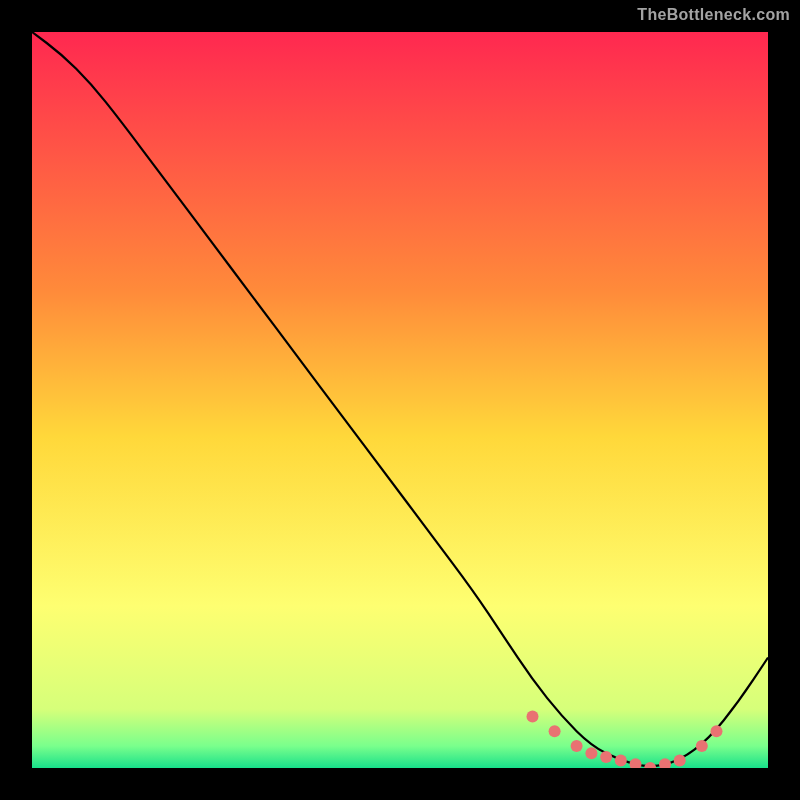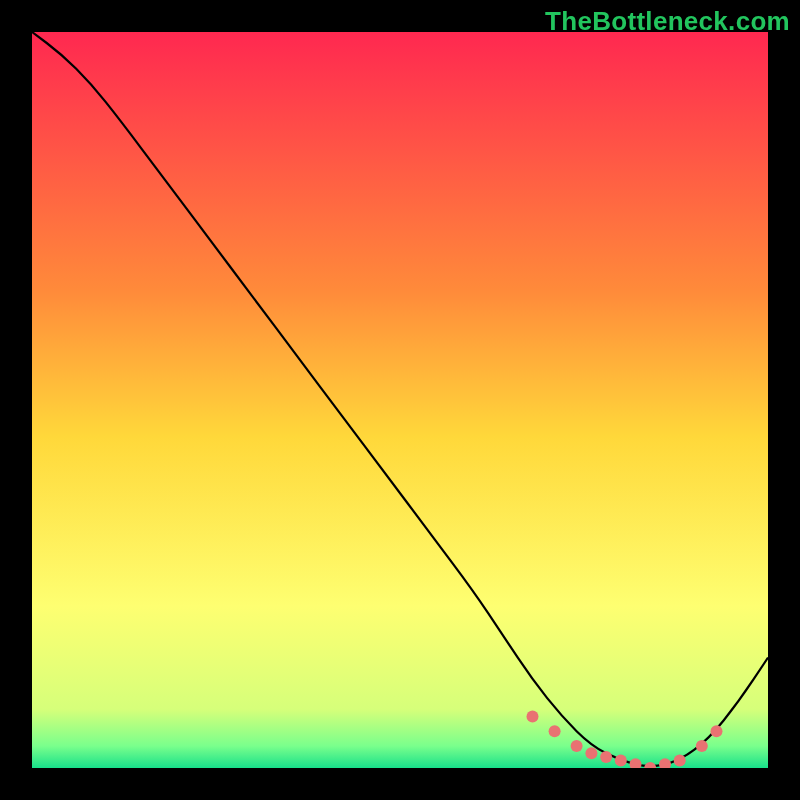--- a/index.html
+++ b/index.html
@@ -22,23 +22,23 @@
     top: 32px;
     width: 736px;
     height: 736px;
     overflow: hidden;
   }
   .watermark {
     position: absolute;
     top: 6px;
     right: 10px;
     font-family: Arial, Helvetica, sans-serif;
-    font-size: 26px;
+    font-size: 16px;
     font-weight: 600;
-    color: #22c55e;
+    color: #a3a3a3;
     letter-spacing: 0.3px;
     z-index: 10;
   }
 </style>
 </head>
 <body>
 <div class="frame">
 
   <div class="watermark">TheBottleneck.com</div>
 

